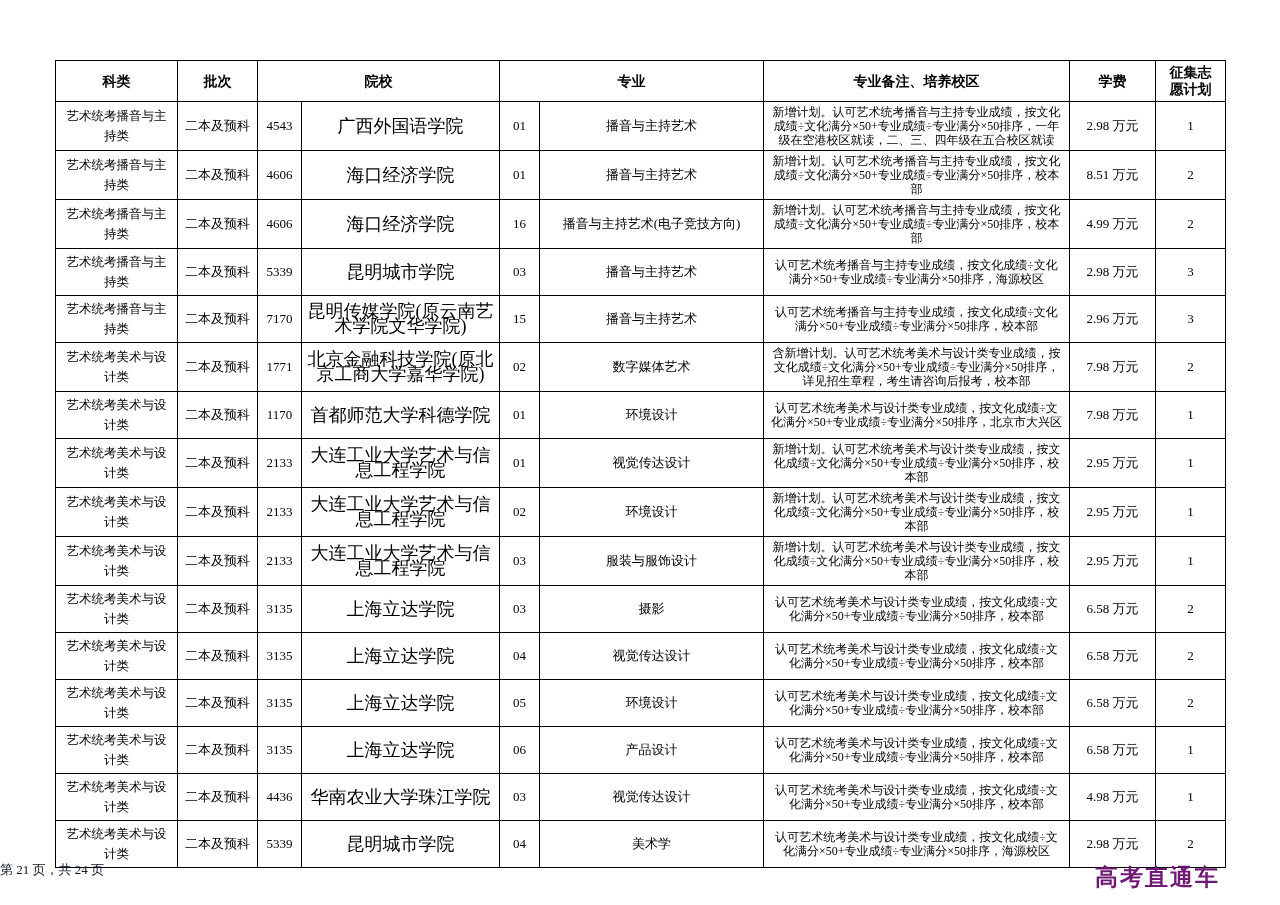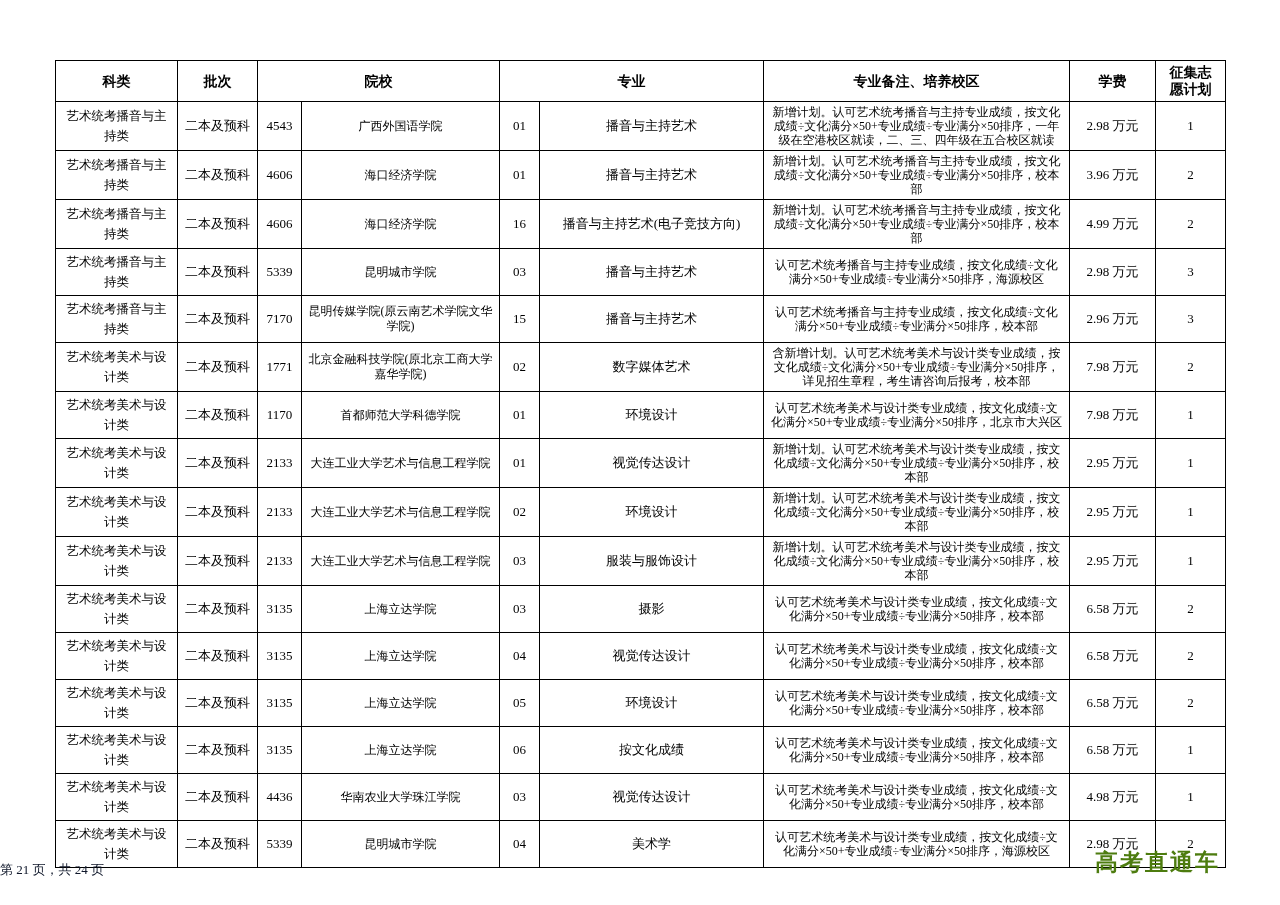--- a/index.html
+++ b/index.html
@@ -35,21 +35,21 @@
     font-size: 14px;
     font-weight: bold;
     height: 34px;
     line-height: 17px;
   }
   .data-table td {
     font-size: 13px;
     line-height: 16px;
   }
   td.cell-category { font-size: 12.5px; line-height: 20px; padding: 3px 6px; }
-  td.cell-college-name { font-size: 12px; line-height: 15px; margin-left: 8px; }
+  td.cell-college-name { font-size: 18px; line-height: 15px; margin-left: 8px; }
   td.cell-major-name { font-size: 13px; }
   td.cell-notes { font-size: 12px; line-height: 14px; padding: 3px 6px; }
   td.cell-tuition { font-size: 13px; }
   .plan-head-inner { display: inline-block; width: 3em; word-break: break-all; }
   .footer {
     position: absolute;
     left: 0;
     right: 0;
     top: 861px;
     text-align: left;
@@ -107,21 +107,21 @@
           <td class="cell-plan">1</td>
         </tr>
         <tr>
           <td class="cell-category">艺术统考播音与主持类</td>
           <td class="cell-batch">二本及预科</td>
           <td class="cell-college-code">4606</td>
           <td class="cell-college-name">海口经济学院</td>
           <td class="cell-major-code">01</td>
           <td class="cell-major-name">播音与主持艺术</td>
           <td class="cell-notes">新增计划。认可艺术统考播音与主持专业成绩，按文化成绩÷文化满分×50+专业成绩÷专业满分×50排序，校本部</td>
-          <td class="cell-tuition">3.96 万元</td>
+          <td class="cell-tuition">8.51 万元</td>
           <td class="cell-plan">2</td>
         </tr>
         <tr>
           <td class="cell-category">艺术统考播音与主持类</td>
           <td class="cell-batch">二本及预科</td>
           <td class="cell-college-code">4606</td>
           <td class="cell-college-name">海口经济学院</td>
           <td class="cell-major-code">16</td>
           <td class="cell-major-name">播音与主持艺术(电子竞技方向)</td>
           <td class="cell-notes">新增计划。认可艺术统考播音与主持专业成绩，按文化成绩÷文化满分×50+专业成绩÷专业满分×50排序，校本部</td>
@@ -237,21 +237,21 @@
           <td class="cell-notes">认可艺术统考美术与设计类专业成绩，按文化成绩÷文化满分×50+专业成绩÷专业满分×50排序，校本部</td>
           <td class="cell-tuition">6.58 万元</td>
           <td class="cell-plan">2</td>
         </tr>
         <tr>
           <td class="cell-category">艺术统考美术与设计类</td>
           <td class="cell-batch">二本及预科</td>
           <td class="cell-college-code">3135</td>
           <td class="cell-college-name">上海立达学院</td>
           <td class="cell-major-code">06</td>
-          <td class="cell-major-name">按文化成绩</td>
+          <td class="cell-major-name">产品设计</td>
           <td class="cell-notes">认可艺术统考美术与设计类专业成绩，按文化成绩÷文化满分×50+专业成绩÷专业满分×50排序，校本部</td>
           <td class="cell-tuition">6.58 万元</td>
           <td class="cell-plan">1</td>
         </tr>
         <tr>
           <td class="cell-category">艺术统考美术与设计类</td>
           <td class="cell-batch">二本及预科</td>
           <td class="cell-college-code">4436</td>
           <td class="cell-college-name">华南农业大学珠江学院</td>
           <td class="cell-major-code">03</td>
@@ -268,15 +268,15 @@
           <td class="cell-major-code">04</td>
           <td class="cell-major-name">美术学</td>
           <td class="cell-notes">认可艺术统考美术与设计类专业成绩，按文化成绩÷文化满分×50+专业成绩÷专业满分×50排序，海源校区</td>
           <td class="cell-tuition">2.98 万元</td>
           <td class="cell-plan">2</td>
         </tr>
       </tbody>
   </table>
 
   <div class="footer">第 21 页，共 24 页</div>
-  <div class="watermark" style="color: #4d7c0f;">高考直通车</div>
+  <div class="watermark" style="color: #701a75; margin-top: 15px;">高考直通车</div>
 
 </div>
 
 </body></html>

